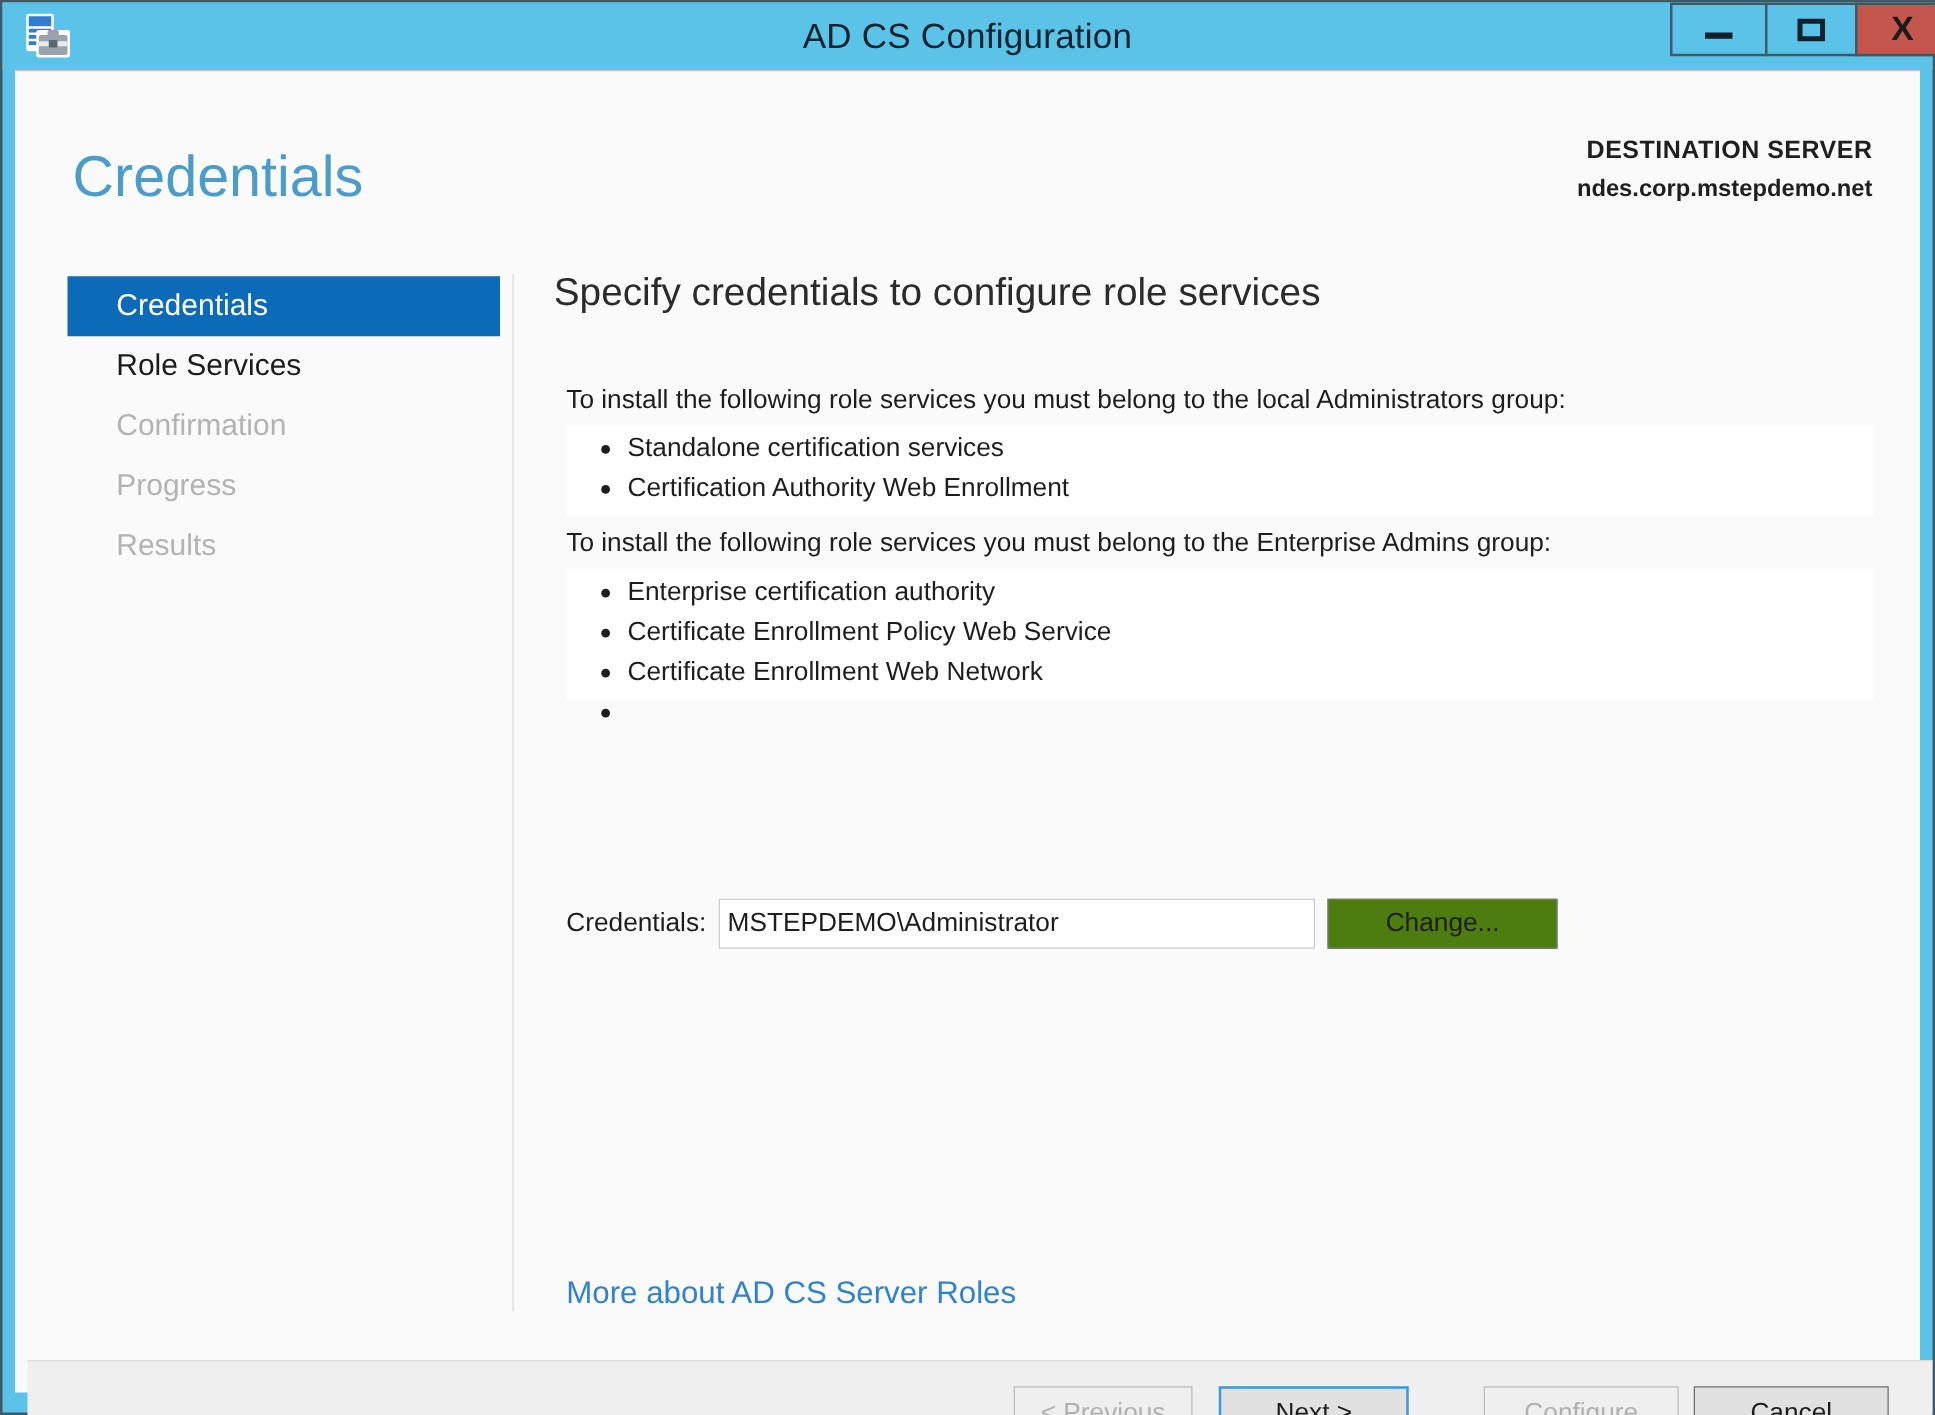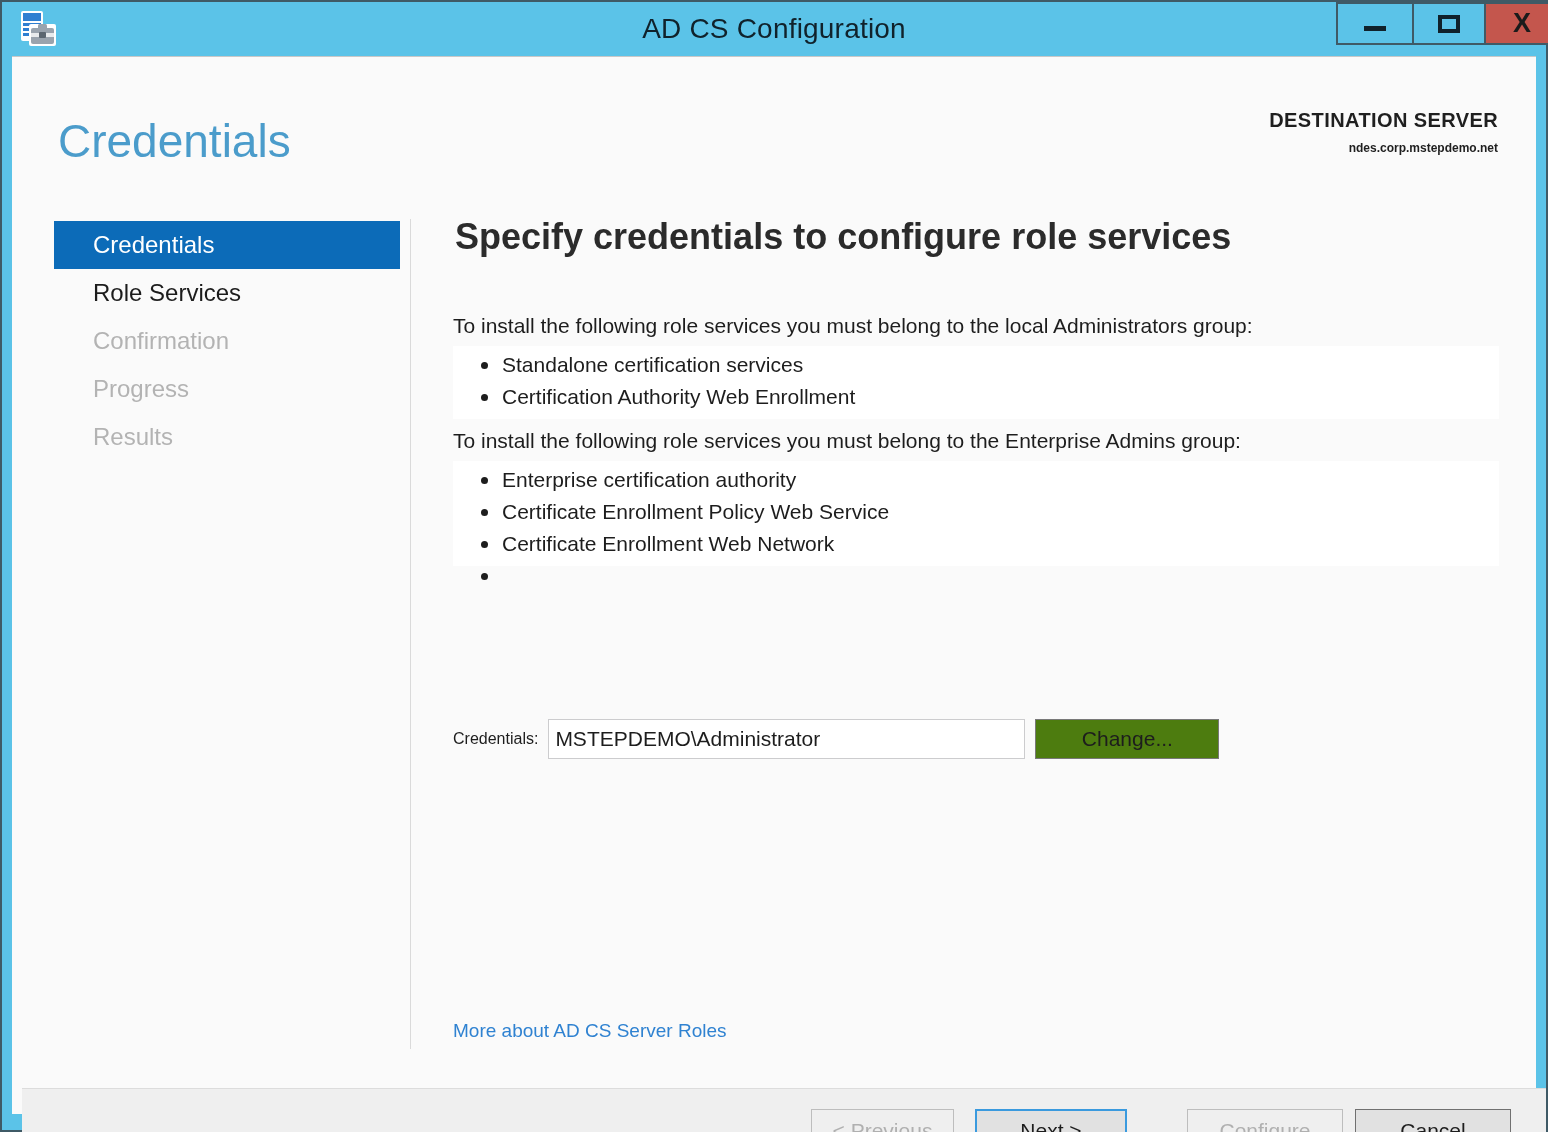--- a/index.html
+++ b/index.html
@@ -112,21 +112,21 @@
     text-align: right;
   }
   #dest-label {
     font-size: 20px;
     font-weight: bold;
     color: #1f1f1f;
     letter-spacing: 0.4px;
   }
   #dest-server {
     margin-top: 9px;
-    font-size: 12px;
+    font-size: 19px;
     font-weight: bold;
     color: #1f1f1f;
   }
 
   
   #sidebar {
     position: absolute;
     left: 42px;
     top: 164px;
     width: 346px;
@@ -157,24 +157,24 @@
   }
 
   
   #main {
     position: absolute;
     left: 431px;
     top: 158px;
     width: 1050px;
   }
   #main-heading {
-    font-size: 36px;
+    font-size: 31px;
     color: #2b2b2b;
-    font-weight: bold;
-    margin: 0 0 0 12px;
+    font-weight: normal;
+    margin: 0 0 0 0;
     line-height: 1.2;
   }
   .group-intro {
     margin-left: 10px;
     margin-top: 56px;
     font-size: 21px;
     color: #1d1d1d;
   }
   .group-intro.second {
     margin-top: 0px;
@@ -206,21 +206,21 @@
 
   
   #cred-row {
     position: absolute;
     left: 441px;
     top: 662px;
     display: flex;
     align-items: center;
   }
   #cred-label {
-    font-size: 16px;
+    font-size: 21px;
     color: #1d1d1d;
     margin-right: 10px;
   }
   #cred-input {
     width: 477px;
     height: 40px;
     box-sizing: border-box;
     border: 1px solid #ccccce;
     background: #ffffff;
     font-family: "Liberation Sans", sans-serif;
@@ -240,21 +240,21 @@
     font-size: 21px;
     color: #1d1d1d;
     cursor: default;
   }
 
   
   #more-link {
     position: absolute;
     left: 441px;
     top: 963px;
-    font-size: 19px;
+    font-size: 25px;
     color: #2f82d1;
     text-decoration: none;
     cursor: pointer;
   }
 
   
   #footer {
     position: absolute;
     left: 10px;
     top: 1031px;

